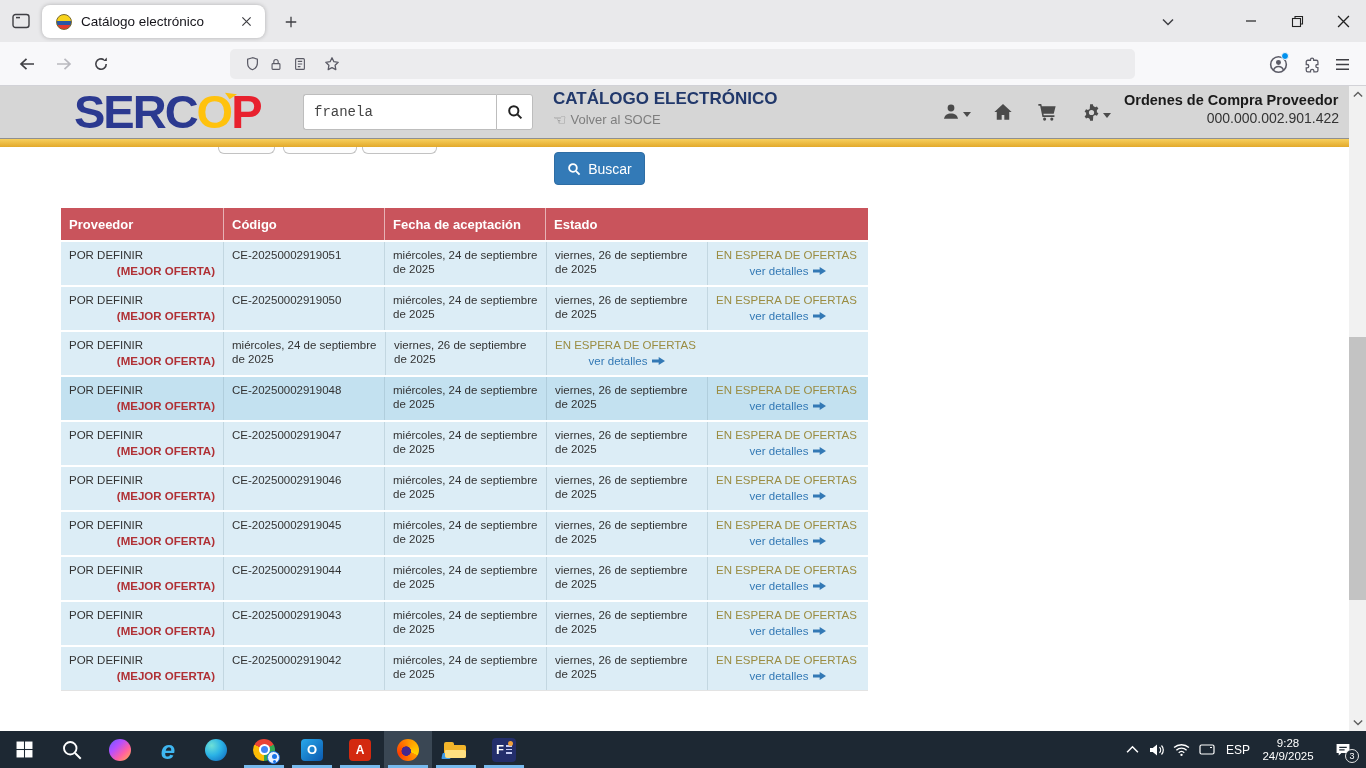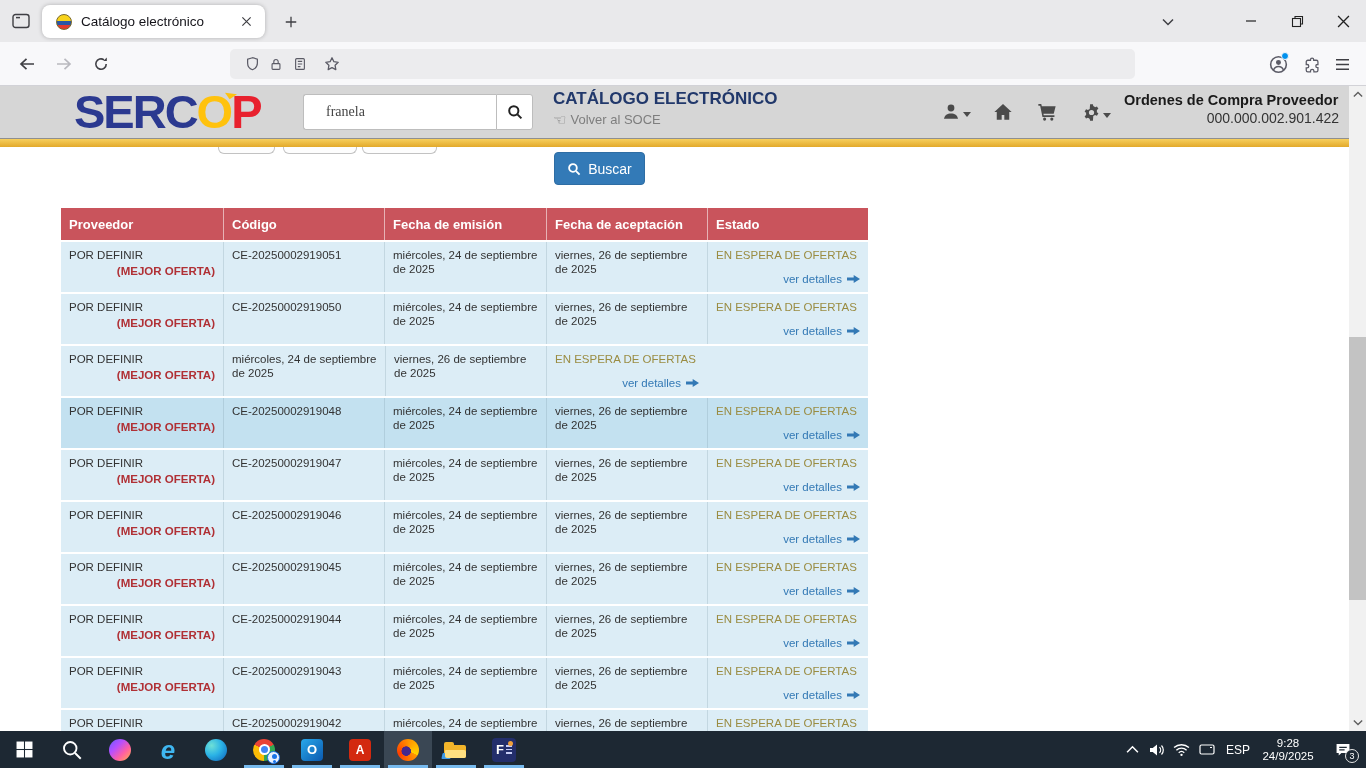--- a/index.html
+++ b/index.html
@@ -37,21 +37,21 @@
   
   .page { position:absolute; top:86px; left:0; width:1366px; height:680px; background:#fff; }
 
   .site-header { position:absolute; top:0; left:0; width:1349px; height:52px; background:#d6d6d6; }
   .logo { position:absolute; left:74px; top:0; height:52px; display:flex; align-items:center; font-weight:bold; font-size:47px; letter-spacing:-2px; line-height:52px; }
   .logo .lb { color:var(--logo-blue); }
   .logo .lo { color:var(--logo-yellow); position:relative; }
   .logo .lo::after { content:""; position:absolute; top:3px; right:-4px; width:0; height:0; border-left:8px solid transparent; border-bottom:9px solid var(--logo-yellow); transform:rotate(55deg); }
   .logo .lr { color:var(--logo-red); }
   .searchgrp { position:absolute; left:303px; top:8px; display:flex; }
-  .searchgrp input { width:193px; height:36px; border:1px solid #bdbdbd; border-right:none; border-radius:3px 0 0 3px; padding:0 22px; font-size:14px; color:#444; font-family:Liberation Serif, serif; background:#fff; }
+  .searchgrp input { width:193px; height:36px; border:1px solid #bdbdbd; border-right:none; border-radius:3px 0 0 3px; padding:0 10px; font-size:14px; color:#444; font-family:Liberation Mono, monospace; background:#fff; }
   .searchgrp .sbtn { width:37px; height:36px; background:#fff; border:1px solid #bdbdbd; border-radius:0 3px 3px 0; display:flex; align-items:center; justify-content:center; color:#222; }
   .titleblock { position:absolute; left:553px; top:3px; }
   .cat-title { font-size:17px; font-weight:bold; color:#21386b; }
   .soce { margin-top:3px; font-size:13px; color:#7e7e7e; display:flex; align-items:center; gap:4px; }
   .hand { font-size:15px; line-height:13px; }
   .hi { display:flex; align-items:center; justify-content:center; }
   .hi-person { position:absolute; left:941px; top:17px; }
   .hi-home { position:absolute; left:993px; top:17px; }
   .hi-cart { position:absolute; left:1037px; top:17px; }
   .hi-gear { position:absolute; left:1082px; top:17px; }
@@ -74,21 +74,21 @@
   .thead { display:flex; height:32px; background:var(--accent-red); color:#fff; font-weight:bold; font-size:13px; }
   .hc { display:flex; align-items:center; padding:0 8px; }
   .hc + .hc { border-left:1px solid rgba(255,255,255,.55); }
   .w1 { width:162px; } .w2 { width:161px; } .w3 { width:162px; } .w4 { width:161px; } .w5 { width:161px; }
   .trow { display:flex; margin-top:2px; min-height:43px; background:var(--row-blue); font-size:11.5px; color:#333; }
   .trow.highlight { background:var(--row-highlight); }
   .c { padding:6px 8px; line-height:14px; }
   .c + .c { border-left:1px solid rgba(120,150,165,.25); }
   .offer { text-align:right; font-weight:bold; color:#b03035; margin-top:2px; }
   .status { color:var(--status-olive); }
-  .details { text-align:right; margin-top:10px; }
+  .details { text-align:center; margin-top:2px; }
   .details-link { color:var(--link-blue); text-decoration:none; display:inline-flex; align-items:center; gap:5px; cursor:pointer; }
 
   
   .scrollbar { position:absolute; right:0; top:0; width:17px; height:645px; background:#f1f1f1; }
   .sb-arrow { position:absolute; left:0; width:17px; height:17px; display:flex; align-items:center; justify-content:center; color:#5e5e5e; }
   .sb-up { top:0; } .sb-down { bottom:0; }
   .sb-thumb { position:absolute; left:0; top:251px; width:17px; height:263px; background:#c3c3c3; }
 
   
   .taskbar { position:absolute; left:0; bottom:0; width:1366px; height:37px; background:#1d2833; display:flex; }
@@ -311,21 +311,20 @@
             <circle cx="6.8" cy="6.8" r="4.4" fill="none" stroke="#fff" stroke-width="2.1"></circle>
             <path d="M10.4 10.4 14.4 14.4" stroke="#fff" stroke-width="2.1"></path>
           </svg>
         <span>Buscar</span>
       </button>
 
       <div class="otable">
         <div class="thead">
           <div class="hc w1">Proveedor</div>
           <div class="hc w2">Código</div>
-          <div class="hc w3">Fecha de emisión</div>
           <div class="hc w4">Fecha de aceptación</div>
           <div class="hc w5">Estado</div>
         </div>
         <div>
             <div class="trow">
     <div class="c w1">
       <div>POR DEFINIR</div>
       <div class="offer">(MEJOR OFERTA)</div>
     </div>
     <div class="c w2">CE-20250002919051</div>

